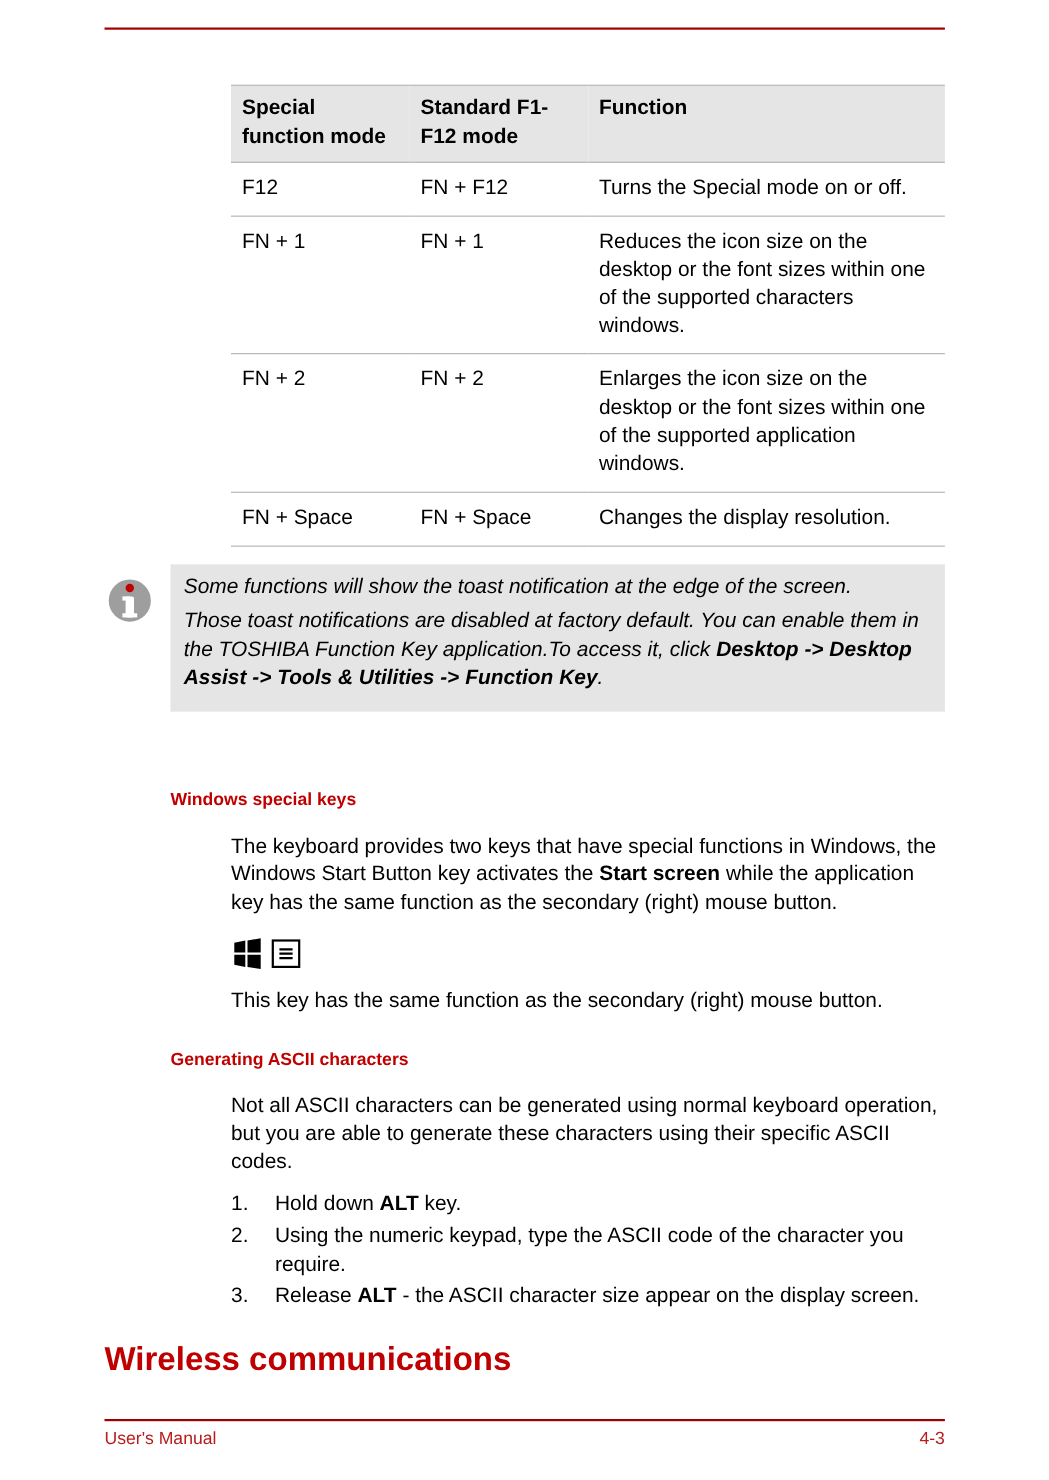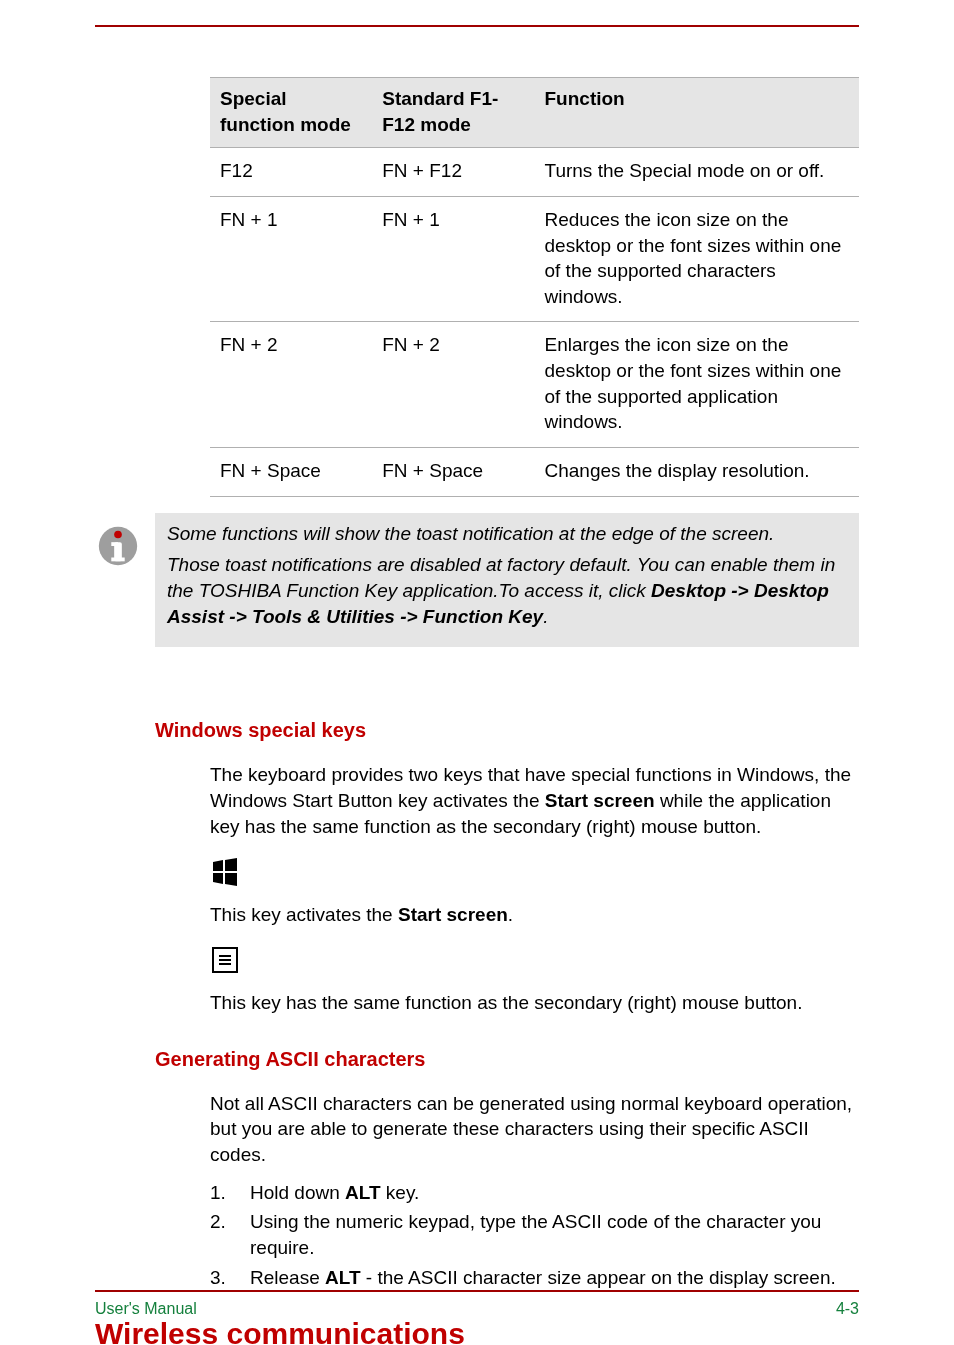--- a/index.html
+++ b/index.html
@@ -61,21 +61,21 @@
     .info-icon {
       flex-shrink: 0;
       width: 46px;
       height: 46px;
       margin-top: 10px;
     }
     .note-text p { margin-bottom: 6px; }
     .h2 {
       color: #c00000;
       font-weight: 900;
-      font-size: 20px;
+      font-size: 16px;
       margin: 30px 0 18px 60px;
       font-family: Arial, Helvetica, sans-serif;
     }
     .h1 {
       color: #c00000;
       font-weight: 900;
       font-size: 30px;
       margin: 24px 0 18px 0;
       font-family: Arial, Helvetica, sans-serif;
     }
@@ -104,21 +104,21 @@
     }
     .footer {
       position: absolute;
       bottom: 25px;
       left: 95px;
       right: 95px;
       border-top: 2px solid #a00000;
       padding-top: 6px;
       display: flex;
       justify-content: space-between;
-      color: #15803d;
+      color: #b91c1c;
       font-size: 16px;
     }
     .bold { font-weight: bold; }
     .boldit { font-weight: bold; font-style: italic; }
   </style>
 </head>
 <body>
 
 <div class="page">
   <div class="top-rule"></div>
@@ -177,23 +177,20 @@
   <div class="content-indent">
     <p class="body-para">
       <span>The keyboard provides two keys that have special functions in Windows, the Windows Start Button key activates the </span><span class="bold">Start screen</span><span> while the application key has the same function as the secondary (right) mouse button.</span>
     </p>
     <svg class="key-icon" viewBox="0 0 30 30">
       <polygon points="3,5 13,3 13,14 3,14" fill="#000"></polygon>
       <polygon points="15,3 27,1 27,14 15,14" fill="#000"></polygon>
       <polygon points="3,16 13,16 13,27 3,25" fill="#000"></polygon>
       <polygon points="15,16 27,16 27,29 15,27" fill="#000"></polygon>
     </svg>
-    <p class="body-para">
-      <span>This key activates the </span><span class="bold">Start screen</span><span>.</span>
-    </p>
     <svg class="key-icon" viewBox="0 0 30 30">
       <rect x="3" y="3" width="24" height="24" fill="none" stroke="#000" stroke-width="2"></rect>
       <line x1="9" y1="11" x2="21" y2="11" stroke="#000" stroke-width="2"></line>
       <line x1="9" y1="15" x2="21" y2="15" stroke="#000" stroke-width="2"></line>
       <line x1="9" y1="19" x2="21" y2="19" stroke="#000" stroke-width="2"></line>
     </svg>
     <p class="body-para">This key has the same function as the secondary (right) mouse button.</p>
   </div>
 
   <div class="h2">Generating ASCII characters</div>

